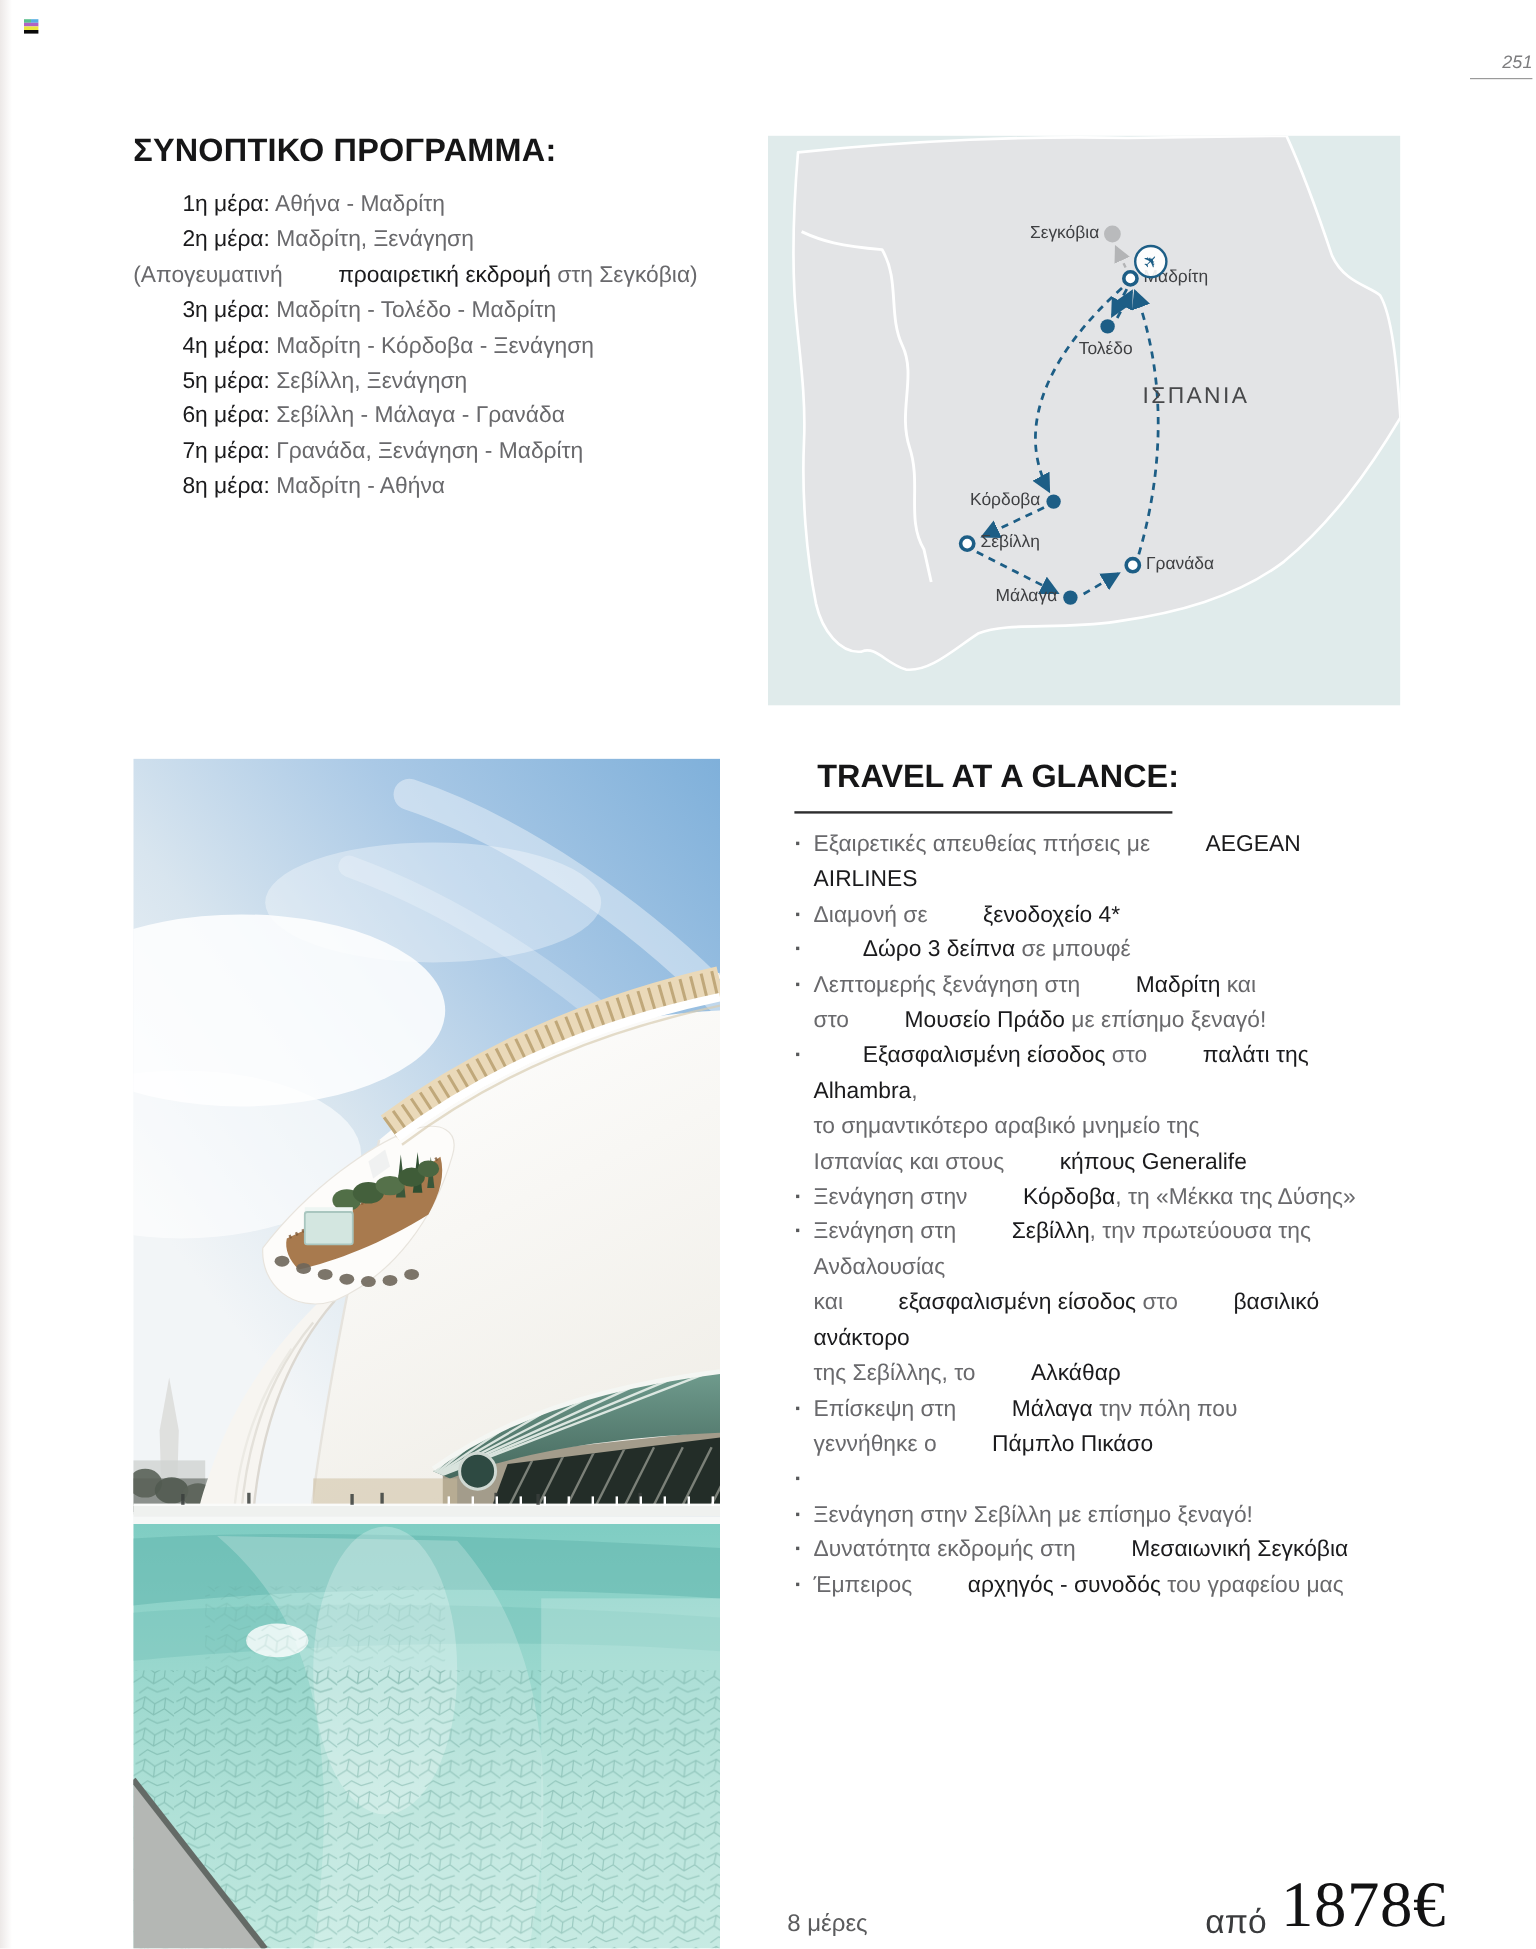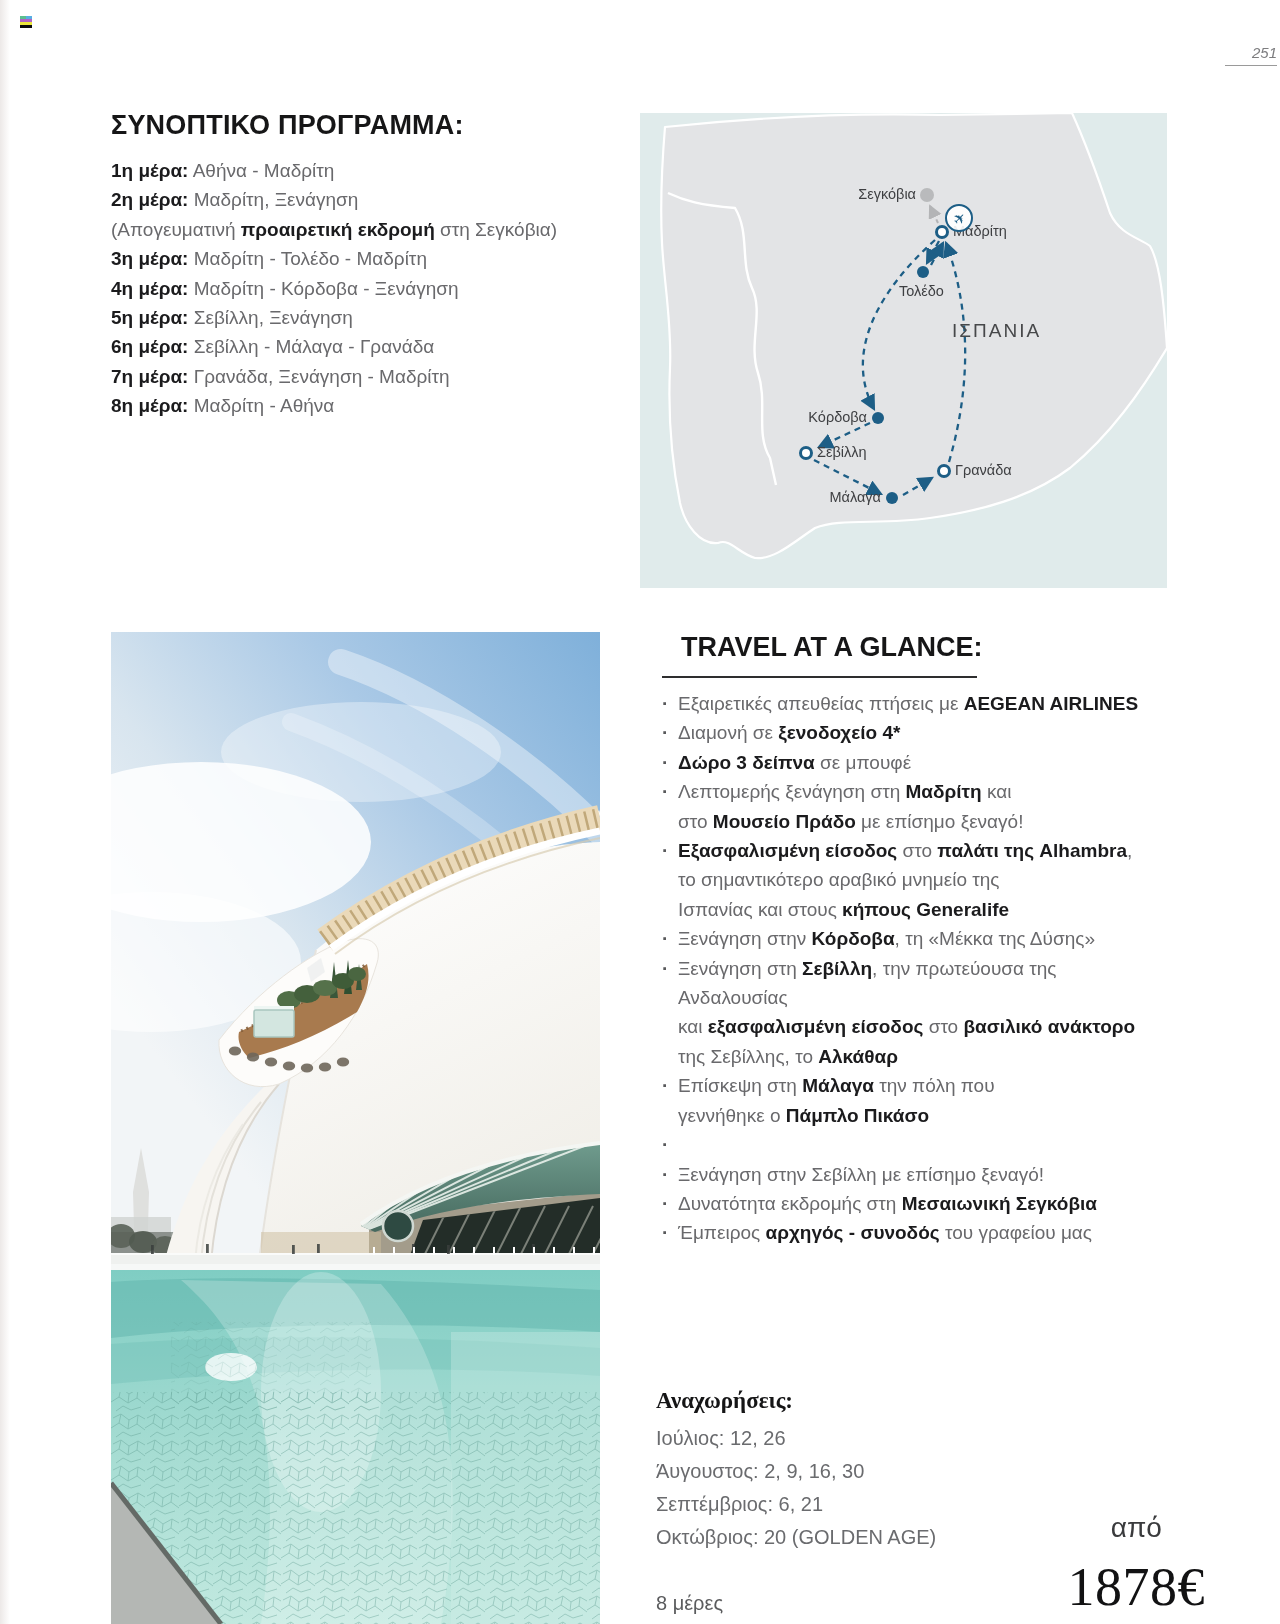--- a/index.html
+++ b/index.html
@@ -11,21 +11,21 @@
   .abs{position:absolute;}
   
   #gutter{left:0;top:0;width:10px;height:100%;background:linear-gradient(90deg,#ddd6d4,rgba(255,255,255,0));opacity:.55;}
   #cmyk{left:20px;top:16px;width:12px;height:12px;display:flex;flex-direction:column;}
   #cmyk div{height:3px;width:100%;}
   #pagenum{left:1225px;top:44px;width:52px;text-align:right;font-size:15px;font-style:italic;color:#7d7d7f;
     border-bottom:1.5px solid #9a9a9a;padding-bottom:4px;}
   
   #program-title{left:111px;top:110px;font-size:27px;font-weight:700;color:#161617;letter-spacing:.2px;}
   #program-lines{left:111px;top:156px;width:520px;font-size:19px;line-height:29.4px;color:#69696c;}
-  .b{color:#1b1b1d;font-weight:700;}
+  .b{color:#1b1b1d;font-weight:400;margin-left:41px;}
   
   #map{left:640px;top:113px;width:527px;height:475px;}
   #map svg{position:absolute;left:0;top:0;}
   #country-label{left:312px;top:207px;font-size:19px;letter-spacing:2px;color:#47484a;}
   .city-dot{position:absolute;width:12px;height:12px;border-radius:50%;}
   .city-dot.filled{background:#1d5e86;}
   .city-dot.open{background:#ffffff;border:3px solid #1d5e86;width:8px;height:8px;}
   .city-dot.gray{background:#b9babc;width:14px;height:14px;}
   .city-label{position:absolute;font-size:14.5px;color:#3e3f42;white-space:nowrap;}
   #plane-badge{position:absolute;width:24px;height:24px;border:2.5px solid #1d5e86;border-radius:50%;
@@ -37,21 +37,21 @@
   #glance-title{left:681px;top:632px;font-size:27px;font-weight:700;color:#161617;}
   #glance-rule{left:662px;top:676px;width:315px;height:2px;background:#2e2e2f;}
   #bullets{left:662px;top:689px;width:500px;font-size:19px;line-height:29.4px;color:#69696c;}
   .bullet{display:flex;align-items:flex-start;}
   .bullet .dot{width:16px;flex:0 0 16px;color:#58595b;font-weight:700;}
   
   #departures{left:656px;top:1388px;width:420px;}
   #dep-title{font-family:"Liberation Serif","DejaVu Serif",serif;font-size:23px;font-weight:700;color:#151516;}
   #dep-lines{margin-top:8px;font-size:20px;line-height:33px;color:#6a6b6e;}
   #duration{left:656px;top:1592px;font-size:20px;color:#5b5c5e;}
-  #price{right:75px;bottom:6px;display:flex;align-items:center;gap:12px;flex-direction:column;}
+  #price{right:75px;bottom:6px;display:flex;align-items:flex-end;gap:12px;}
   #price .from{font-size:28px;color:#3a3b3d;}
   #price .amount{font-family:"Liberation Serif","DejaVu Serif",serif;font-size:54px;color:#121213;letter-spacing:.5px;}
 </style>
 </head>
 <body>
 
 <div id="page">
 
   <div id="gutter" class="abs"></div>
 
@@ -379,28 +379,19 @@
         </div>
       </div>
       <div class="bullet">
         <span class="dot">·</span>
         <div>
           <div><span>Έμπειρος </span><span class="b">αρχηγός - συνοδός</span><span> του γραφείου μας</span></div>
         </div>
       </div>
     </div>
 
-  <div id="departures" class="abs">
-    <div id="dep-title">Αναχωρήσεις:</div>
-    <div id="dep-lines">
-        <div>Ιούλιος: 12, 26</div>
-        <div>Άυγουστος: 2, 9, 16, 30</div>
-        <div>Σεπτέμβριος: 6, 21</div>
-        <div>Οκτώβριος: 20 (GOLDEN AGE)</div>
-      </div>
-  </div>
   <div id="duration" class="abs">8 μέρες</div>
   <div id="price" class="abs">
     <span class="from">από</span>
     <span class="amount">1878€</span>
   </div>
 
 </div>
 
 </body></html>

